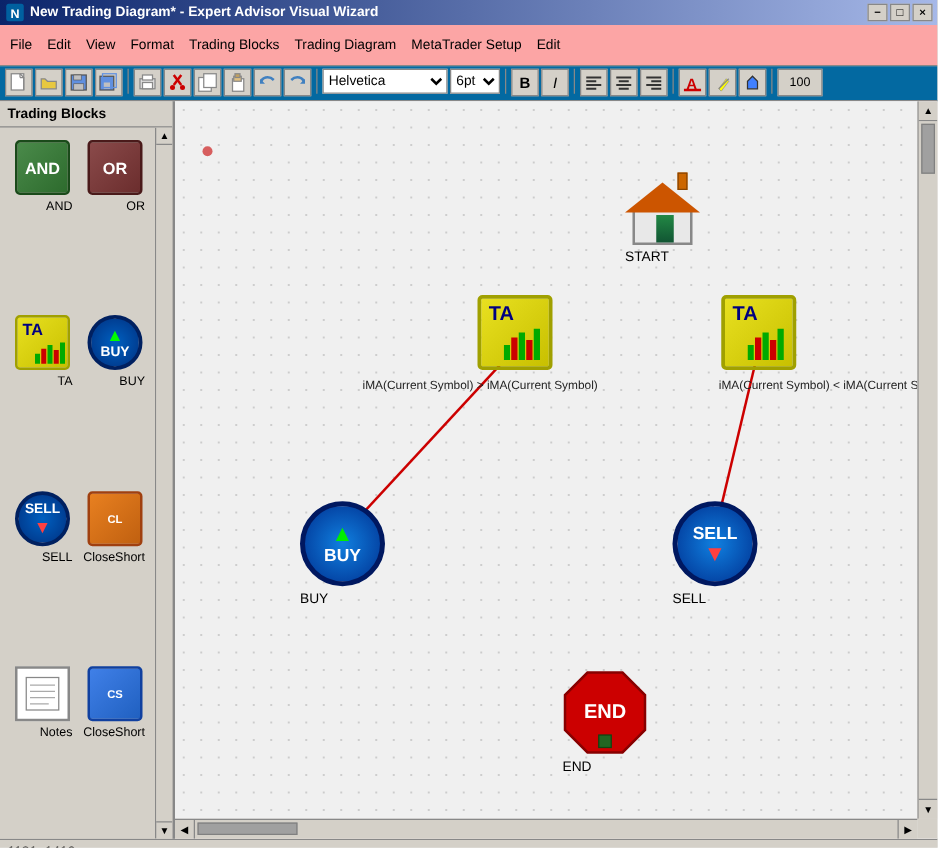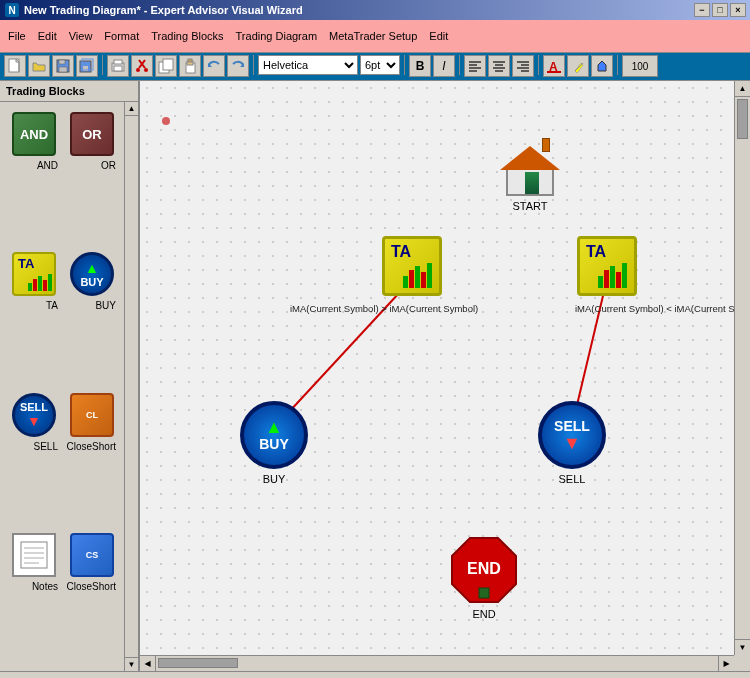--- a/index.html
+++ b/index.html
@@ -261,21 +261,21 @@
       font-style: italic;
       font-family: Georgia, serif;
       opacity: 0.7;
     }
 
     
     .diagram-node {
       position: absolute;
       display: flex;
       flex-direction: column;
-      align-items: center;
+      align-items: flex-start;
       cursor: pointer;
     }
     .node-label {
       font-size: 11px;
       margin-top: 4px;
       text-align: center;
     }
 
     
     .start-node {

